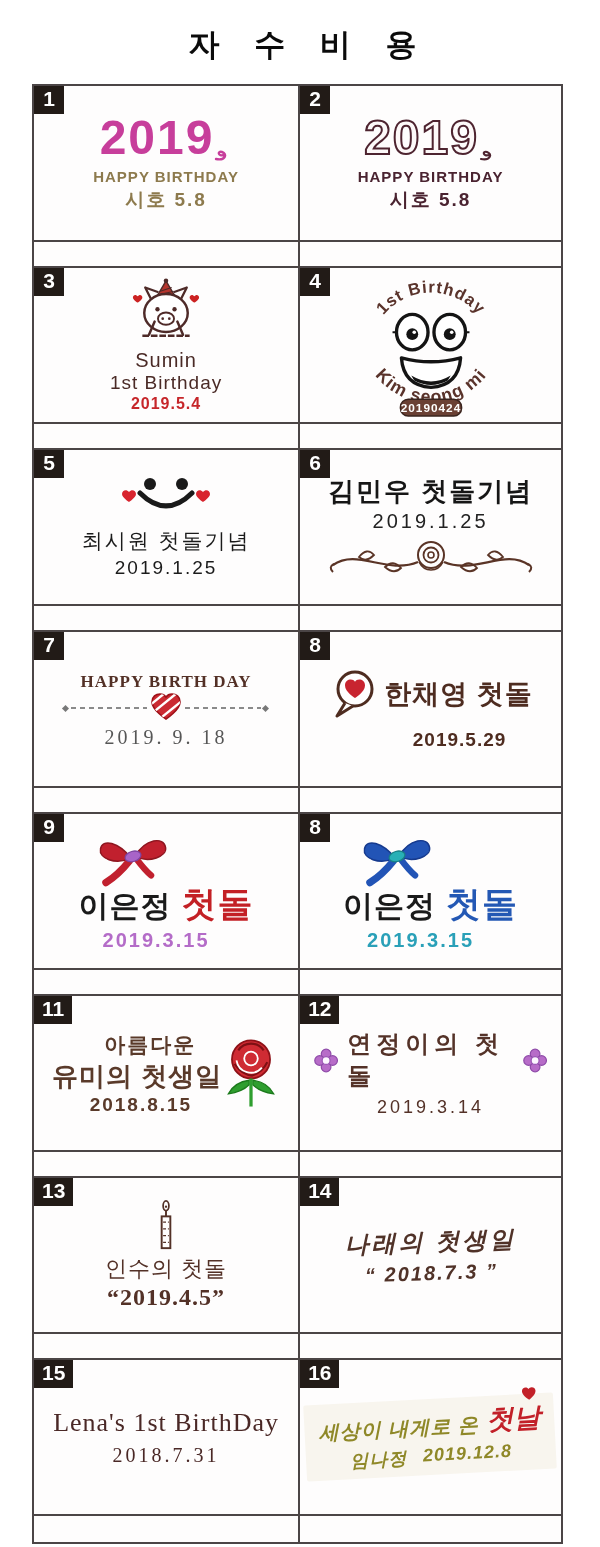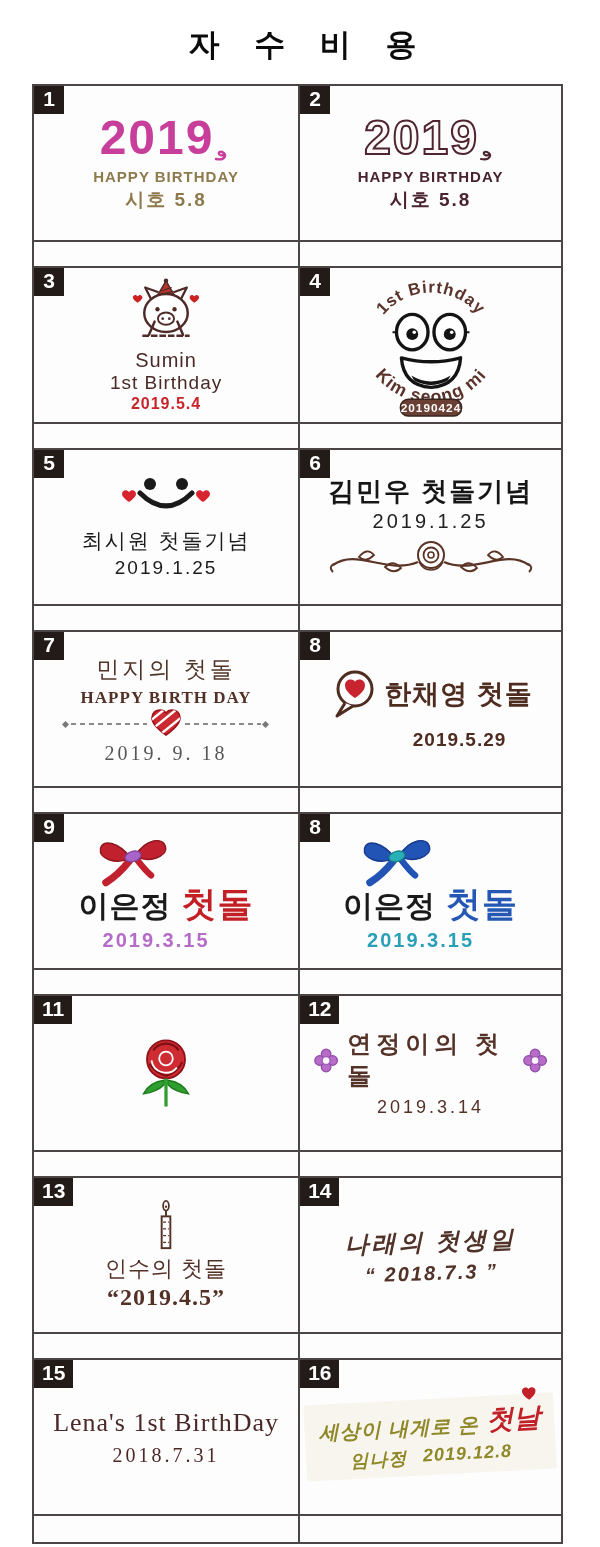--- a/index.html
+++ b/index.html
@@ -249,21 +249,20 @@
   </div>
   <div class="price-row">
     <div class="cell"></div>
     <div class="cell"></div>
   </div>
 
   <div class="design-row">
     <div class="cell c7">
       <div class="num-badge">7</div>
       <div class="stack photo">
-        <span class="l1">민지의 첫돌</span>
         <span class="l2">HAPPY BIRTH DAY</span>
         <svg width="214" height="32" viewBox="0 0 214 32">
           <defs>
             <clipPath id="hclip7">
                 <path d="M107 27 C107 27 93 18 93 10 C93 4.5 97 2 101 2 C103.6 2 105.8 3.2 107 5 C108.2 3.2 110.4 2 113 2 C117 2 121 4.5 121 10 C121 18 107 27 107 27 Z"></path>
               </clipPath>
           </defs>
           <rect x="4" y="14" width="5" height="5" transform="rotate(45 6.5 16.5)" fill="#787878"></rect>
           <line x1="12" y1="16" x2="88" y2="16" stroke="#8a8a8a" stroke-width="2.2" stroke-dasharray="5,4"></line>
           <path d="M107 27 C107 27 93 18 93 10 C93 4.5 97 2 101 2 C103.6 2 105.8 3.2 107 5 C108.2 3.2 110.4 2 113 2 C117 2 121 4.5 121 10 C121 18 107 27 107 27 Z" fill="#cb2a32" stroke="#9e1018" stroke-width="1.6"></path>
@@ -336,20 +335,25 @@
   </div>
   <div class="price-row">
     <div class="cell"></div>
     <div class="cell"></div>
   </div>
 
   <div class="design-row">
     <div class="cell c11">
       <div class="num-badge">11</div>
       <div class="c11-wrap photo">
+        <div class="c11-txt">
+          <span class="l1">아름다운</span>
+          <span class="l2">유미의 첫생일</span>
+          <span class="dt">2018.8.15</span>
+        </div>
         <svg width="58" height="78" viewBox="0 0 64 84">
           <circle cx="32" cy="27" r="21" fill="#cf2b33" stroke="#8e1218" stroke-width="2"></circle>
           <path d="M18,17 A17,17 0 0 1 46,17 M14,32 Q22,44 34,45 M50,30 Q44,42 32,45" stroke="#7e1014" stroke-width="2.4" fill="none"></path>
           <circle cx="32" cy="26" r="7.5" fill="none" stroke="#ffffff" stroke-width="2"></circle>
           <path d="M16,28 A16,16 0 0 0 44,36" stroke="#ffffff" stroke-width="2" fill="none"></path>
           <path d="M30,50 Q14,52 7,65 Q22,63 30,55 Z" fill="#2f9e2f" stroke="#1c7a1c" stroke-width="1.4"></path>
           <path d="M34,50 Q50,52 57,65 Q42,63 34,55 Z" fill="#2f9e2f" stroke="#1c7a1c" stroke-width="1.4"></path>
           <path d="M32,48 L32,79" stroke="#2f9e2f" stroke-width="3.6"></path>
         </svg>
       </div>

